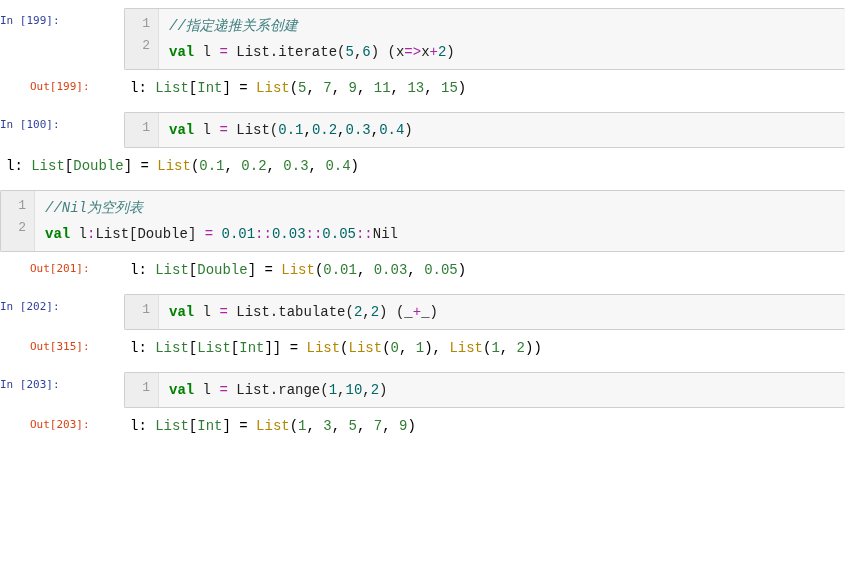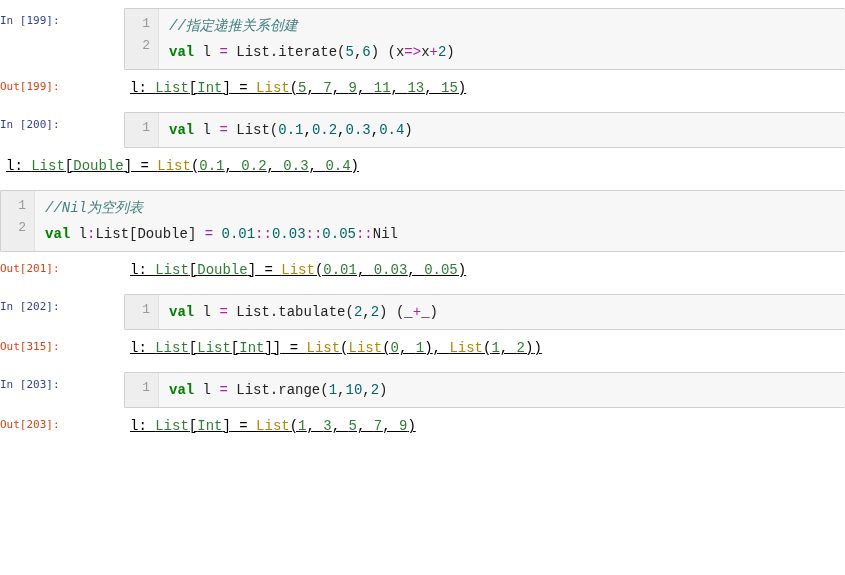--- a/index.html
+++ b/index.html
@@ -13,21 +13,21 @@
 .cell { display: flex; margin-bottom: 4px; }
 .prompt {
   width: 124px;
   flex-shrink: 0;
   text-align: left;
   padding: 6px 10px 0 0;
   font-family: "Consolas", monospace;
   font-size: 11px;
 }
 .prompt-in { color: #303F9F; }
-.prompt-out { color: #D84315; }
+.prompt-out { color: #D84315; padding-left: 30px; }
 .code-area {
   flex: 1;
   display: flex;
   background: #f7f7f7;
   border: 1px solid #cfcfcf;
   border-radius: 2px;
   border-right: none;
 }
 .gutter {
   background: #eeeeee;
@@ -41,21 +41,20 @@
 }
 .code {
   padding: 4px 10px;
   line-height: 26px;
   white-space: pre;
 }
 .output {
   flex: 1;
   padding: 6px 2px 0 6px;
   white-space: pre;
-  text-decoration: underline;
 }
 .c-comment { color: #408080; font-style: italic; }
 .c-kw { color: #008000; font-weight: bold; }
 .c-plain { color: #222; }
 .c-num { color: #006666; }
 .c-op { color: #a626a4; }
 .c-paren { color: #222; }
 .c-id { color: #222; }
 .o-type { color: #2e7d32; }
 .o-func { color: #b38600; }
@@ -76,21 +75,21 @@
 <span class="c-kw">val</span><span class="c-id"> l </span><span class="c-op">=</span><span class="c-plain"> List.iterate</span><span class="c-paren">(</span><span class="c-num">5</span><span class="c-plain">,</span><span class="c-num">6</span><span class="c-paren">)</span><span> </span><span class="c-paren">(</span><span class="c-id">x</span><span class="c-op">=&gt;</span><span class="c-id">x</span><span class="c-op">+</span><span class="c-num">2</span><span class="c-paren">)</span></div>
   </div>
 </div>
 <div class="cell">
   <div class="prompt prompt-out">Out[199]:</div>
   <div class="output"><span>l: </span><span class="o-type">List</span><span>[</span><span class="o-type">Int</span><span>]</span><span> = </span><span class="o-func">List</span><span>(</span><span class="o-num">5</span>, <span class="o-num">7</span>, <span class="o-num">9</span>, <span class="o-num">11</span>, <span class="o-num">13</span>, <span class="o-num">15</span><span>)</span></div>
 </div>
 <div class="spacer"></div>
 
 <div class="cell">
-  <div class="prompt prompt-in">In  [200]:</div>
+  <div class="prompt prompt-in">In  [100]:</div>
   <div class="code-area">
     <div class="gutter">
         <div>1</div>
       </div>
     <div class="code"><span class="c-kw">val</span><span class="c-id"> l </span><span class="c-op">=</span><span class="c-plain"> List</span><span class="c-paren">(</span><span class="c-num">0.1</span>,<span class="c-num">0.2</span>,<span class="c-num">0.3</span>,<span class="c-num">0.4</span><span class="c-paren">)</span></div>
   </div>
 </div>
 <div class="cell">
   <div class="output"><span>l: </span><span class="o-type">List</span><span>[</span><span class="o-type">Double</span><span>]</span><span> = </span><span class="o-func">List</span><span>(</span><span class="o-num">0.1</span>, <span class="o-num">0.2</span>, <span class="o-num">0.3</span>, <span class="o-num">0.4</span><span>)</span></div>
 </div>

